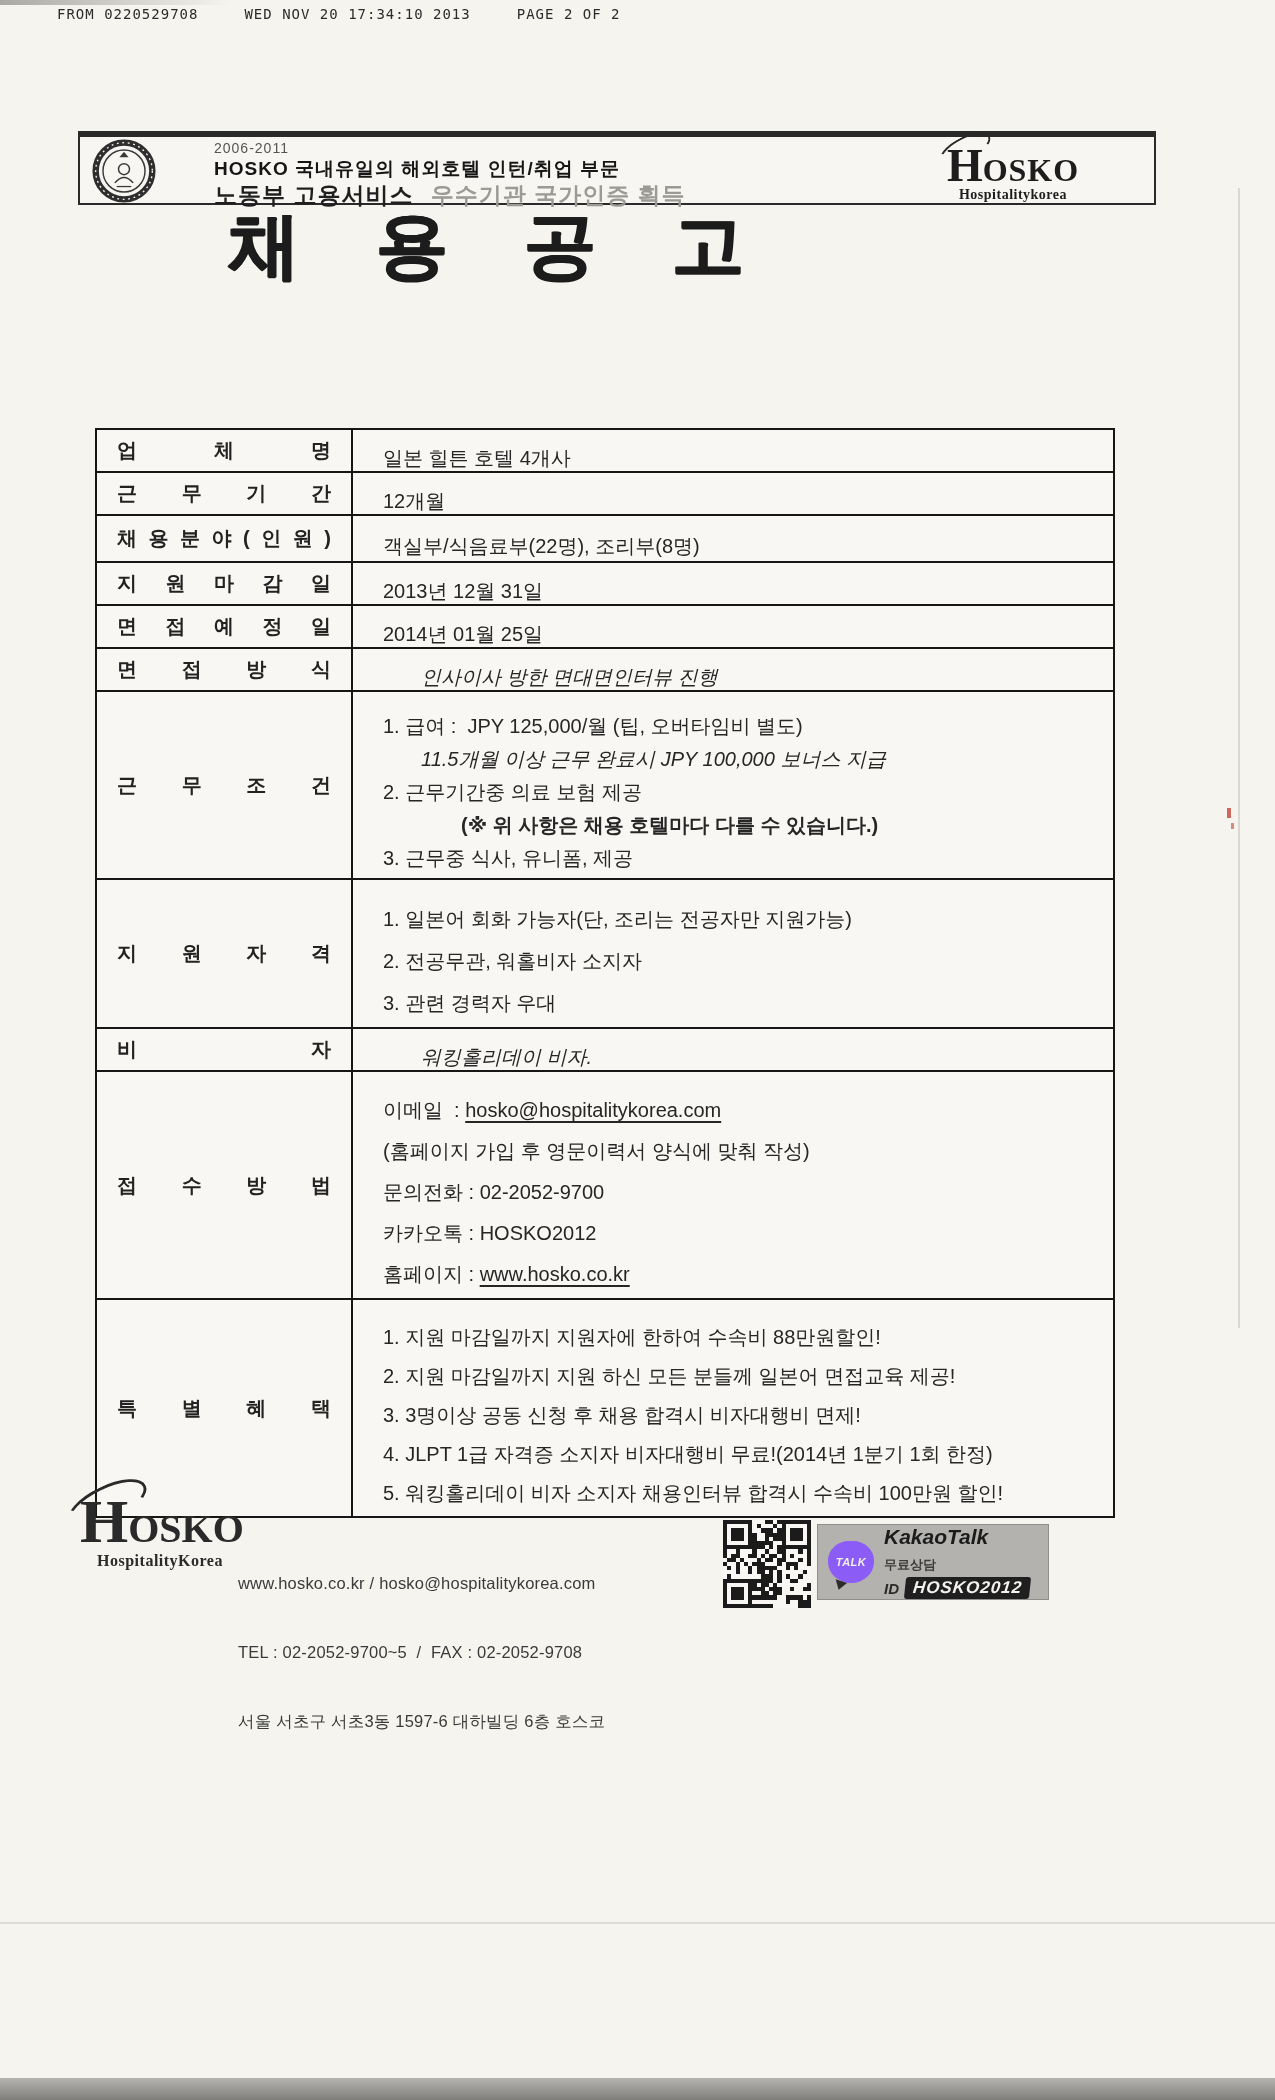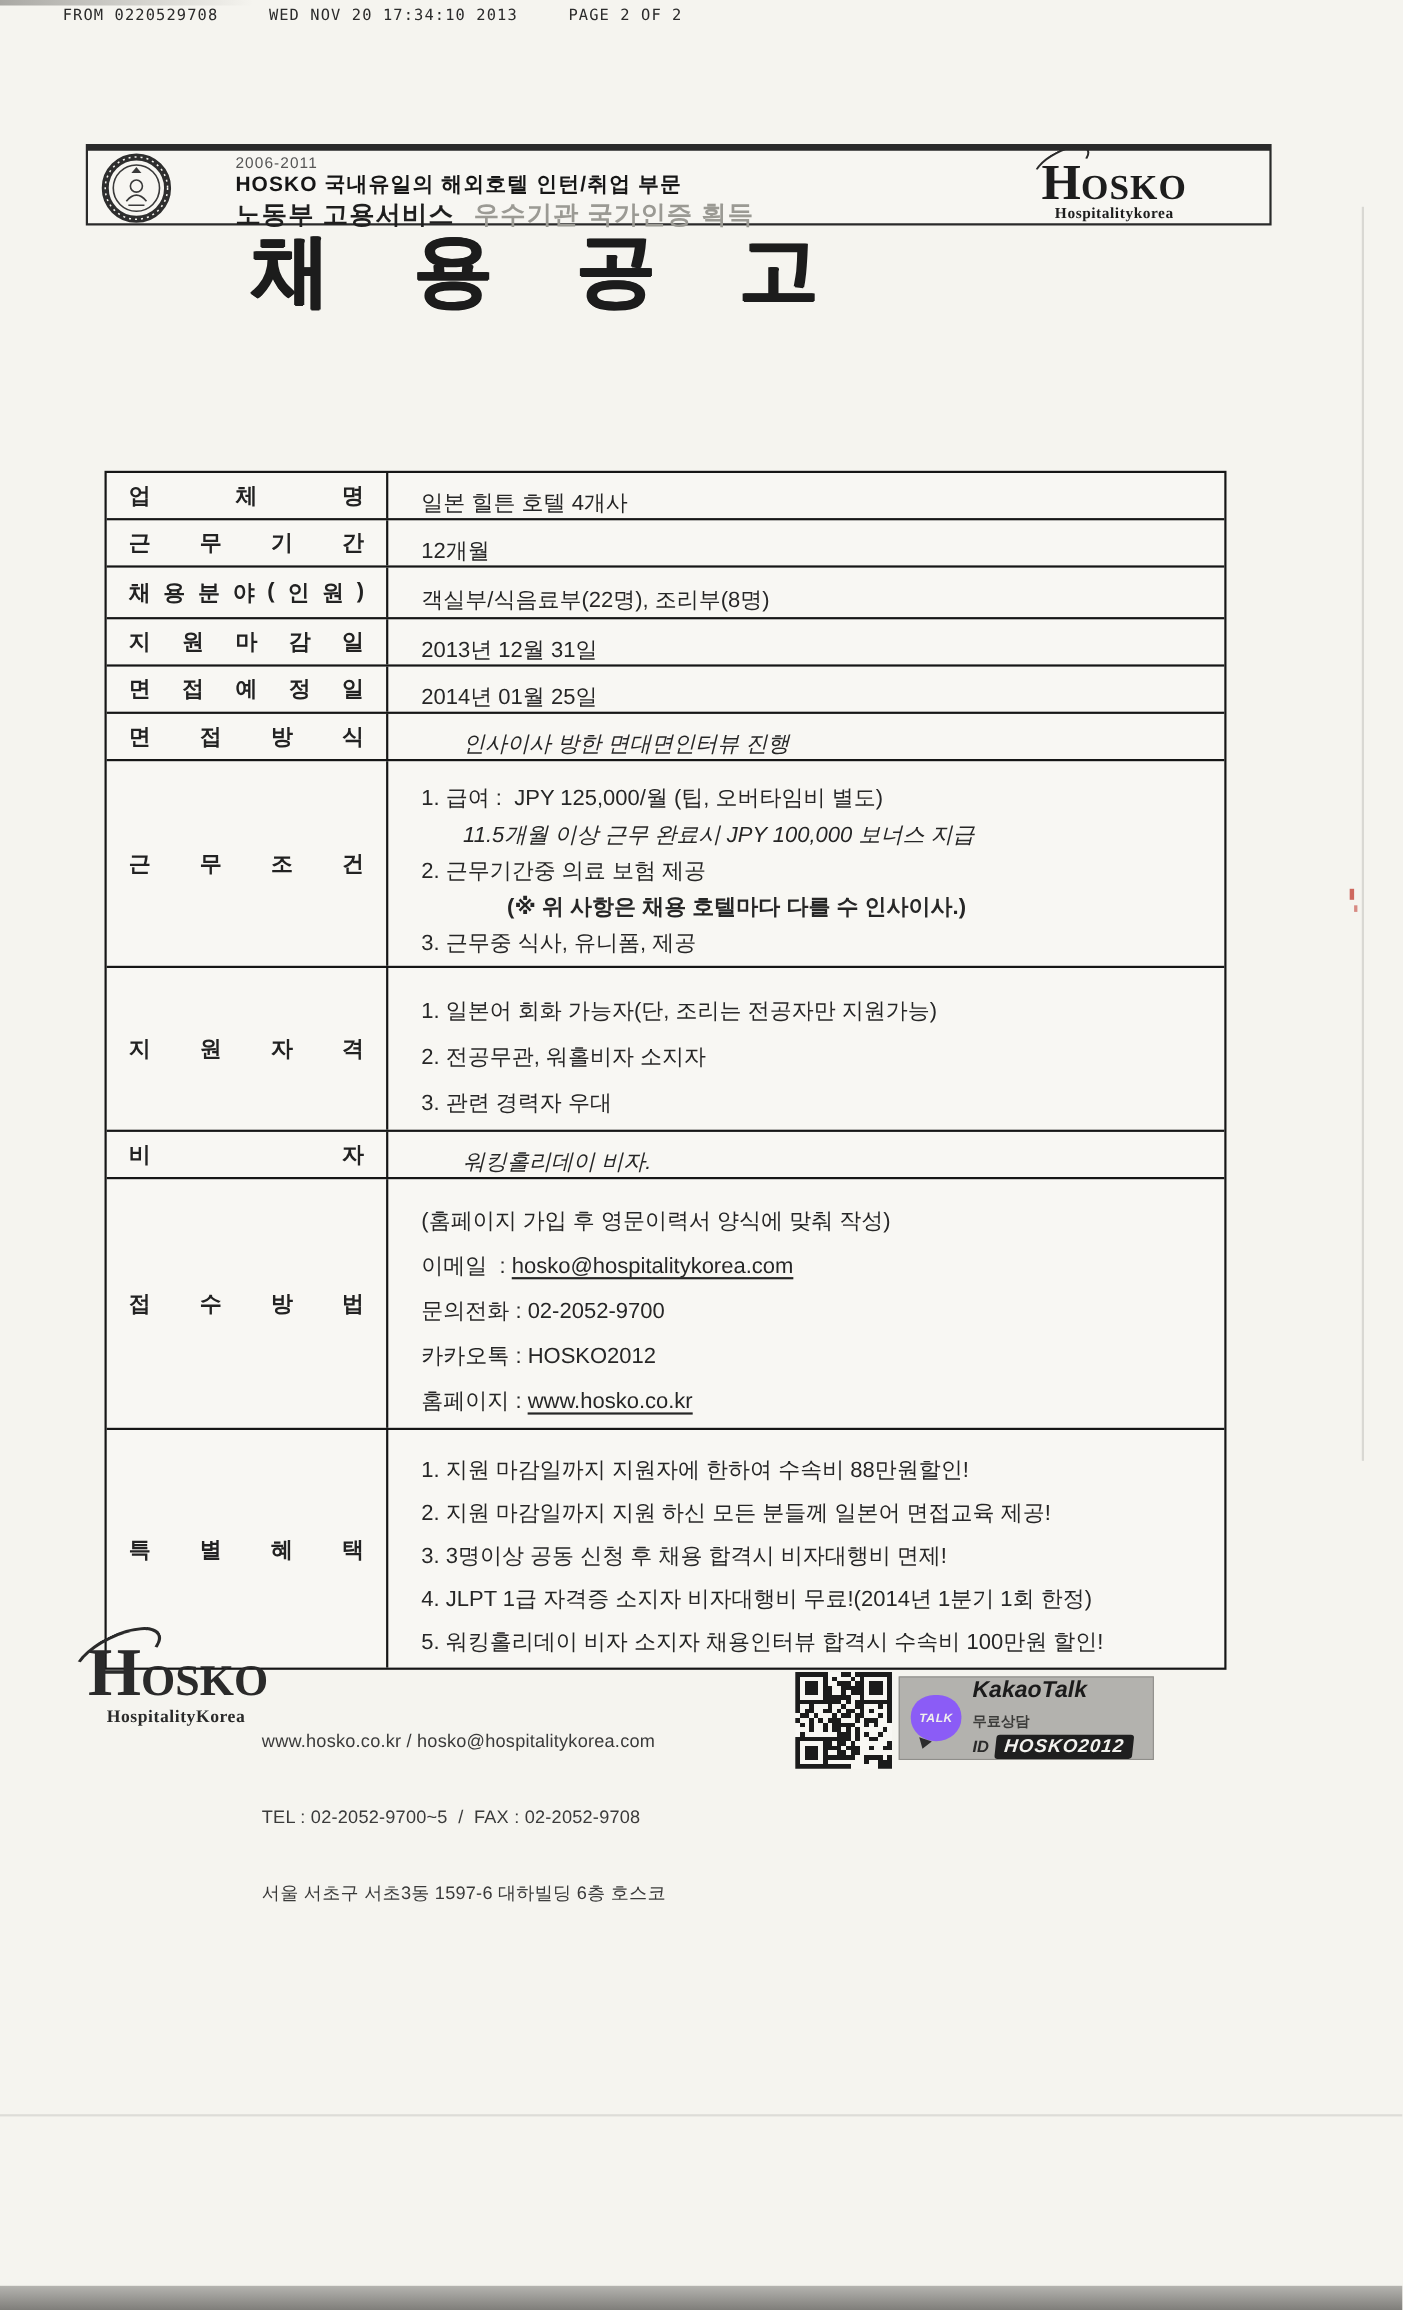--- a/index.html
+++ b/index.html
@@ -225,21 +225,21 @@
       <div class="t-label" data-name="row-label-work-conditions">
         <span>근</span>
         <span>무</span>
         <span>조</span>
         <span>건</span>
       </div>
       <div class="t-content" data-name="row-value-work-conditions">
         <div class="t-line" data-name="text-line">1. 급여 :  JPY 125,000/월 (팁, 오버타임비 별도)</div>
         <div class="t-line ind1" data-name="text-line">11.5개월 이상 근무 완료시 JPY 100,000 보너스 지급</div>
         <div class="t-line" data-name="text-line">2. 근무기간중 의료 보험 제공</div>
-        <div class="t-line bold ind2" data-name="text-line">(※ 위 사항은 채용 호텔마다 다를 수 인사이사.)</div>
+        <div class="t-line bold ind2" data-name="text-line">(※ 위 사항은 채용 호텔마다 다를 수 있습니다.)</div>
         <div class="t-line" data-name="text-line">3. 근무중 식사, 유니폼, 제공</div>
       </div>
     </div>
     <div class="t-row" data-name="table-row-qualifications">
       <div class="t-label" data-name="row-label-qualifications">
         <span>지</span>
         <span>원</span>
         <span>자</span>
         <span>격</span>
       </div>
@@ -259,22 +259,22 @@
       </div>
     </div>
     <div class="t-row" data-name="table-row-how-to-apply">
       <div class="t-label" data-name="row-label-how-to-apply">
         <span>접</span>
         <span>수</span>
         <span>방</span>
         <span>법</span>
       </div>
       <div class="t-content" data-name="row-value-how-to-apply">
+        <div class="t-line" data-name="text-line"><span data-name="line-prefix">이메일  : </span><span class="link" data-name="underlined-link-text">hosko@hospitalitykorea.com</span></div>
         <div class="t-line" data-name="text-line">(홈페이지 가입 후 영문이력서 양식에 맞춰 작성)</div>
-        <div class="t-line" data-name="text-line"><span data-name="line-prefix">이메일  : </span><span class="link" data-name="underlined-link-text">hosko@hospitalitykorea.com</span></div>
         <div class="t-line" data-name="text-line">문의전화 : 02-2052-9700</div>
         <div class="t-line" data-name="text-line">카카오톡 : HOSKO2012</div>
         <div class="t-line" data-name="text-line"><span data-name="line-prefix">홈페이지 : </span><span class="link" data-name="underlined-link-text">www.hosko.co.kr</span></div>
       </div>
     </div>
     <div class="t-row" data-name="table-row-special-benefits">
       <div class="t-label" data-name="row-label-special-benefits">
         <span>특</span>
         <span>별</span>
         <span>혜</span>

